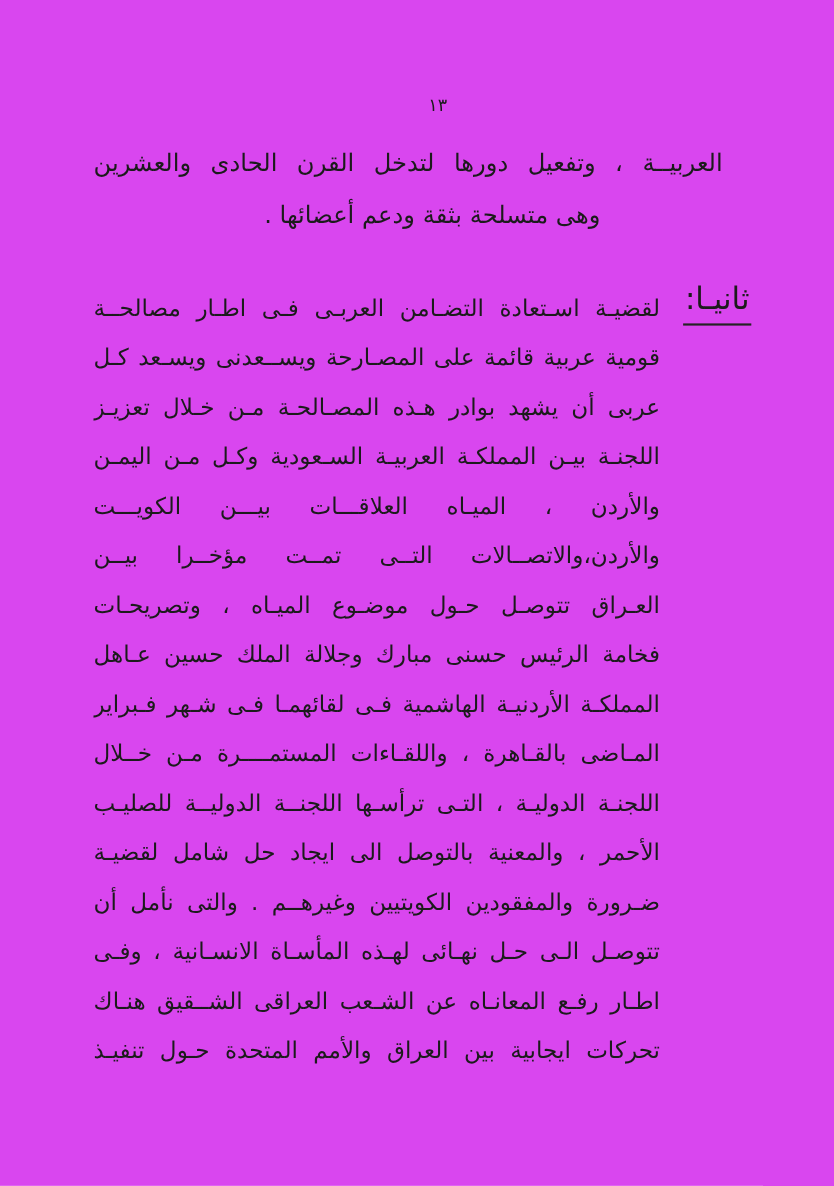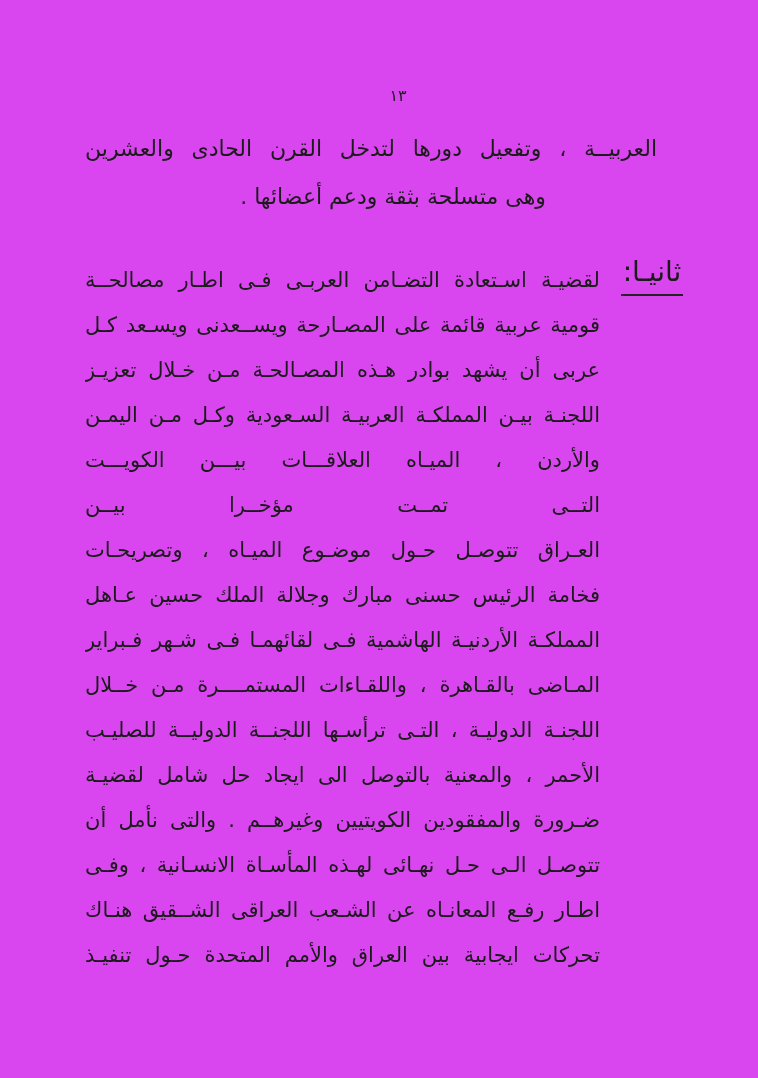--- a/index.html
+++ b/index.html
@@ -143,20 +143,21 @@
       </div>
     <div class="jline">
         <span>والأردن</span>
         <span>،</span>
         <span>الميـاه</span>
         <span>العلاقـــات</span>
         <span>بيـــن</span>
         <span>الكويـــت</span>
       </div>
     <div class="jline">
+        <span>والأردن،والاتصــالات</span>
         <span>التــى</span>
         <span>تمــت</span>
         <span>مؤخــرا</span>
         <span>بيــن</span>
       </div>
     <div class="jline">
         <span>العـراق</span>
         <span>تتوصـل</span>
         <span>حـول</span>
         <span>موضـوع</span>

